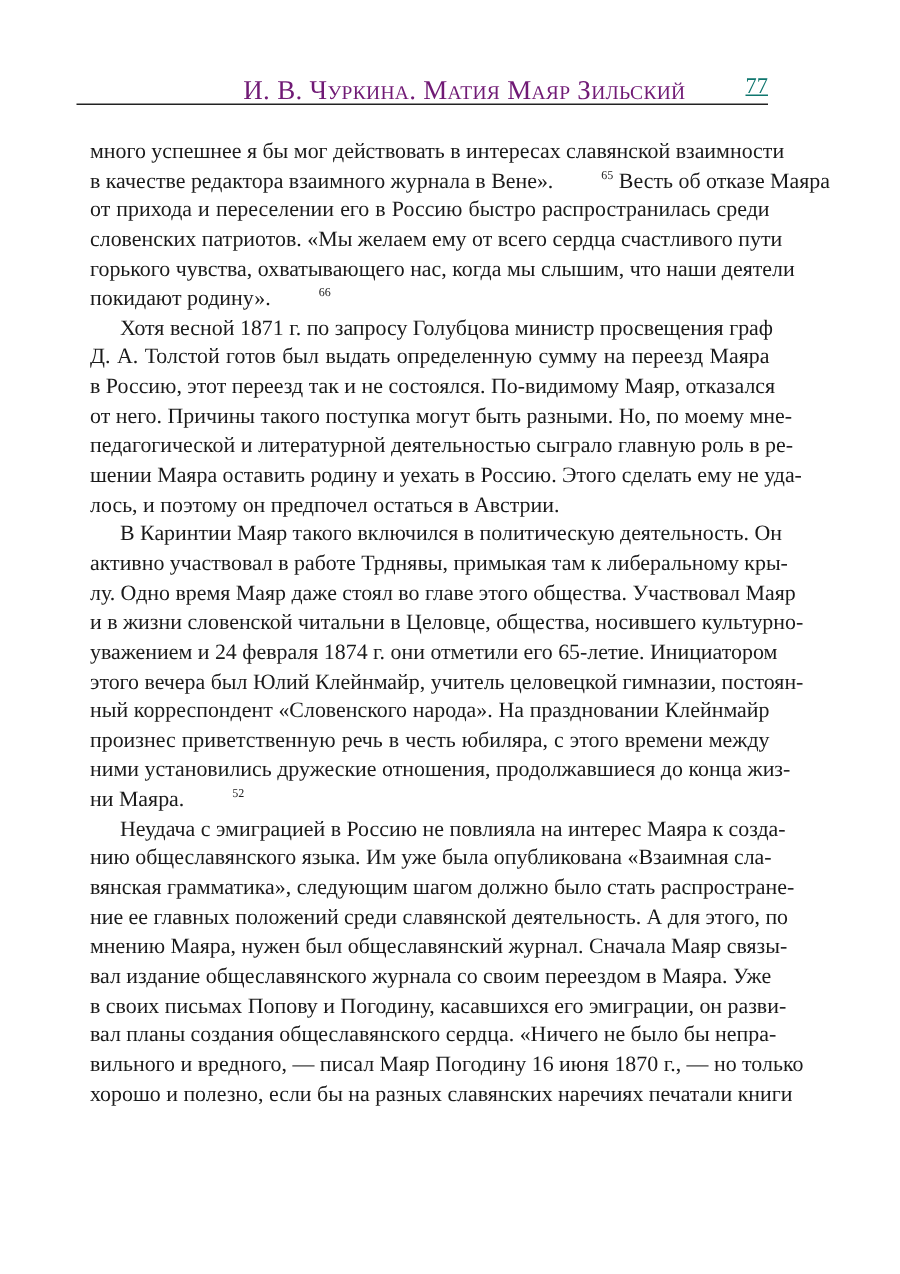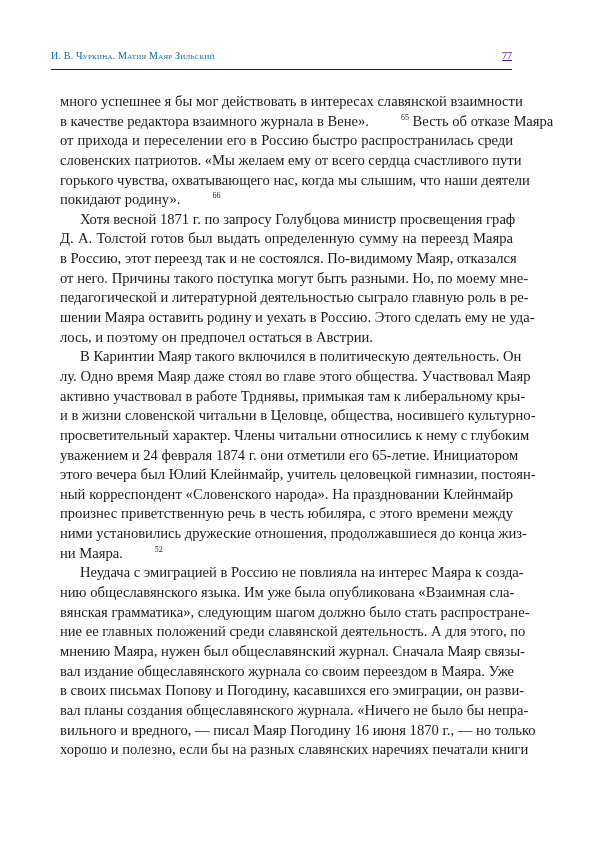--- a/index.html
+++ b/index.html
@@ -1,22 +1,22 @@
 <!DOCTYPE html>
 <html><head>
 <meta charset="utf-8">
 <style>
   html, body { margin:0; padding:0; background:#ffffff; }
   body { width:600px; height:849px; position:relative; overflow:hidden;
          font-family:"Liberation Serif","DejaVu Serif",serif; color:#1a1a1a; }
   .header { position:absolute; left:51px; top:45px; width:461px; height:24px;
             border-bottom:1.3px solid #222; }
-  .running-title { position:absolute; left:0; right:55px; top:5px; text-align:left;
-            font-size:10px; font-variant:small-caps; letter-spacing:0.2px; color:#0369a1; }
-  .page-number { position:absolute; right:0; top:5px; font-size:10px; color:#4c1d95;text-decoration:underline; }
+  .running-title { position:absolute; left:0; right:55px; top:5px; text-align:right;
+            font-size:18px; font-variant:small-caps; letter-spacing:0.2px; color:#701a75; }
+  .page-number { position:absolute; right:0; top:5px; font-size:15px; color:#0f766e;text-decoration:underline; }
   .body { position:absolute; left:60px; top:92px; width:453px; font-size:14.6px;
           line-height:19.65px; }
   .line { display:block; white-space:nowrap; text-align:justify; text-align-last:justify; height:19.65px; }
   .line.last { text-align-last:left; }
   .line.indent { padding-left:20px; }
   sup { font-size:8px; line-height:0; vertical-align:6px;padding-left:32px; }
 </style>
 </head>
 <body>
 
@@ -38,36 +38,35 @@
       <span class="line indent">Хотя весной 1871 г. по запросу Голубцова министр просвещения граф</span>
       <span class="line">Д. А. Толстой готов был выдать определенную сумму на переезд Маяра</span>
       <span class="line">в Россию, этот переезд так и не состоялся. По-видимому Маяр, отказался</span>
       <span class="line">от него. Причины такого поступка могут быть разными. Но, по моему мне-</span>
       <span class="line">педагогической и литературной деятельностью сыграло главную роль в ре-</span>
       <span class="line">шении Маяра оставить родину и уехать в Россию. Этого сделать ему не уда-</span>
       <span class="line last">лось, и поэтому он предпочел остаться в Австрии.</span>
     </div>
     <div>
       <span class="line indent">В Каринтии Маяр такого включился в политическую деятельность. Он</span>
+      <span class="line">активно участвовал в работе Трднявы, примыкая там к либеральному кры-</span>
       <span class="line">лу. Одно время Маяр даже стоял во главе этого общества. Участвовал Маяр</span>
-      <span class="line">активно участвовал в работе Трднявы, примыкая там к либеральному кры-</span>
       <span class="line">и в жизни словенской читальни в Целовце, общества, носившего культурно-</span>
-      <span class="line">просветительный характер. Члены читальни относились к нему с глубоким</span>
       <span class="line">уважением и 24 февраля 1874 г. они отметили его 65-летие. Инициатором</span>
       <span class="line">этого вечера был Юлий Клейнмайр, учитель целовецкой гимназии, постоян-</span>
       <span class="line">ный корреспондент «Словенского народа». На праздновании Клейнмайр</span>
       <span class="line">произнес приветственную речь в честь юбиляра, с этого времени между</span>
       <span class="line">ними установились дружеские отношения, продолжавшиеся до конца жиз-</span>
       <span class="line last">ни Маяра.<sup>52</sup></span>
     </div>
     <div>
       <span class="line indent">Неудача с эмиграцией в Россию не повлияла на интерес Маяра к созда-</span>
       <span class="line">нию общеславянского языка. Им уже была опубликована «Взаимная сла-</span>
       <span class="line">вянская грамматика», следующим шагом должно было стать распростране-</span>
       <span class="line">ние ее главных положений среди славянской деятельность. А для этого, по</span>
       <span class="line">мнению Маяра, нужен был общеславянский журнал. Сначала Маяр связы-</span>
       <span class="line">вал издание общеславянского журнала со своим переездом в Маяра. Уже</span>
       <span class="line">в своих письмах Попову и Погодину, касавшихся его эмиграции, он разви-</span>
-      <span class="line">вал планы создания общеславянского журнала. «Ничего не было бы непра-</span>
+      <span class="line">вал планы создания общеславянского сердца. «Ничего не было бы непра-</span>
       <span class="line">вильного и вредного, — писал Маяр Погодину 16 июня 1870 г., — но только</span>
       <span class="line last">хорошо и полезно, если бы на разных славянских наречиях печатали книги</span>
     </div>
   </div>
 
 </body></html>

